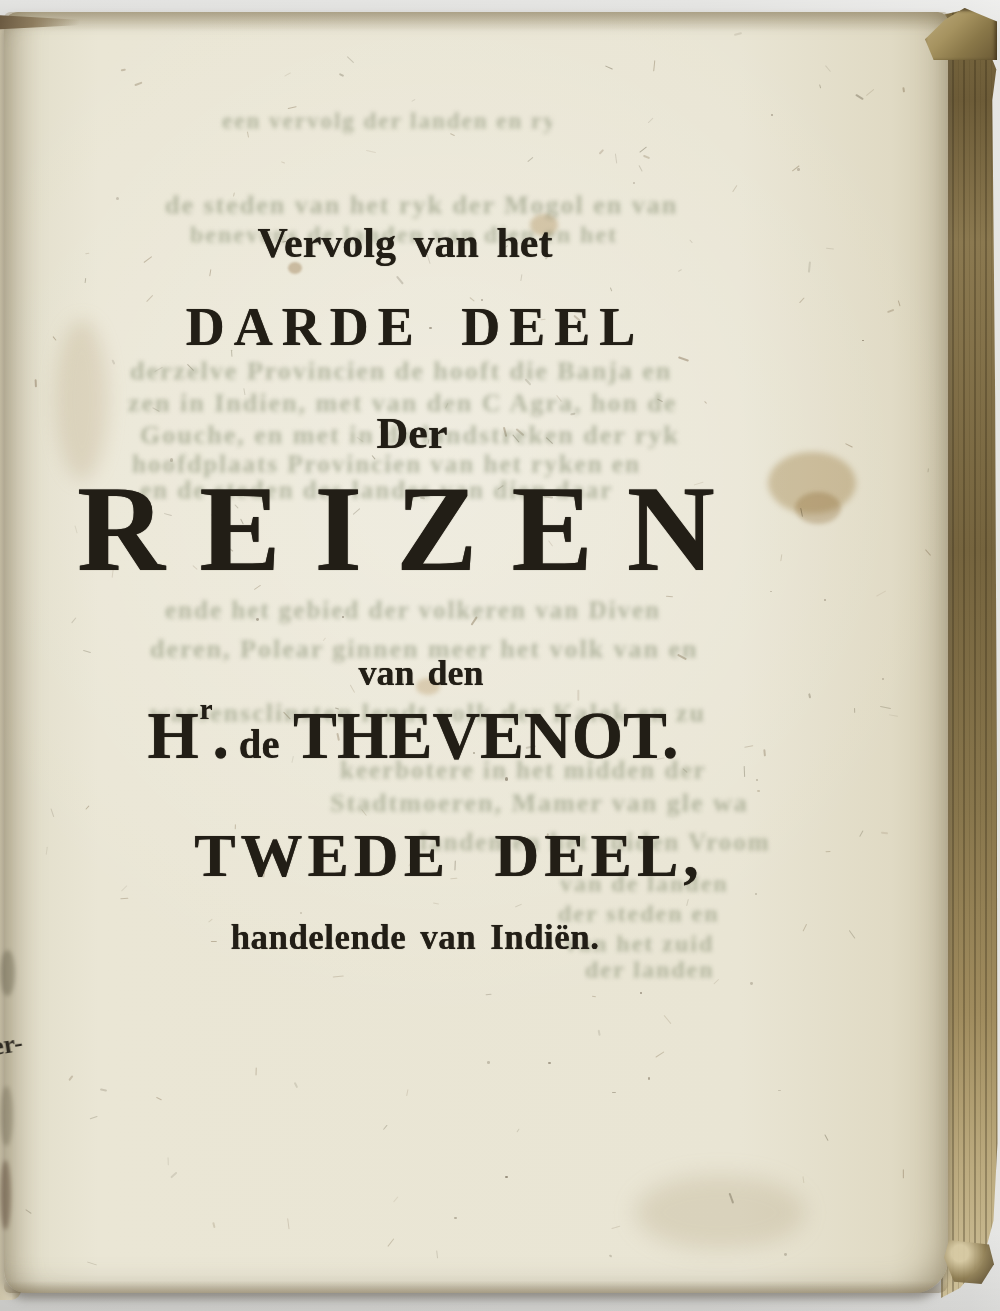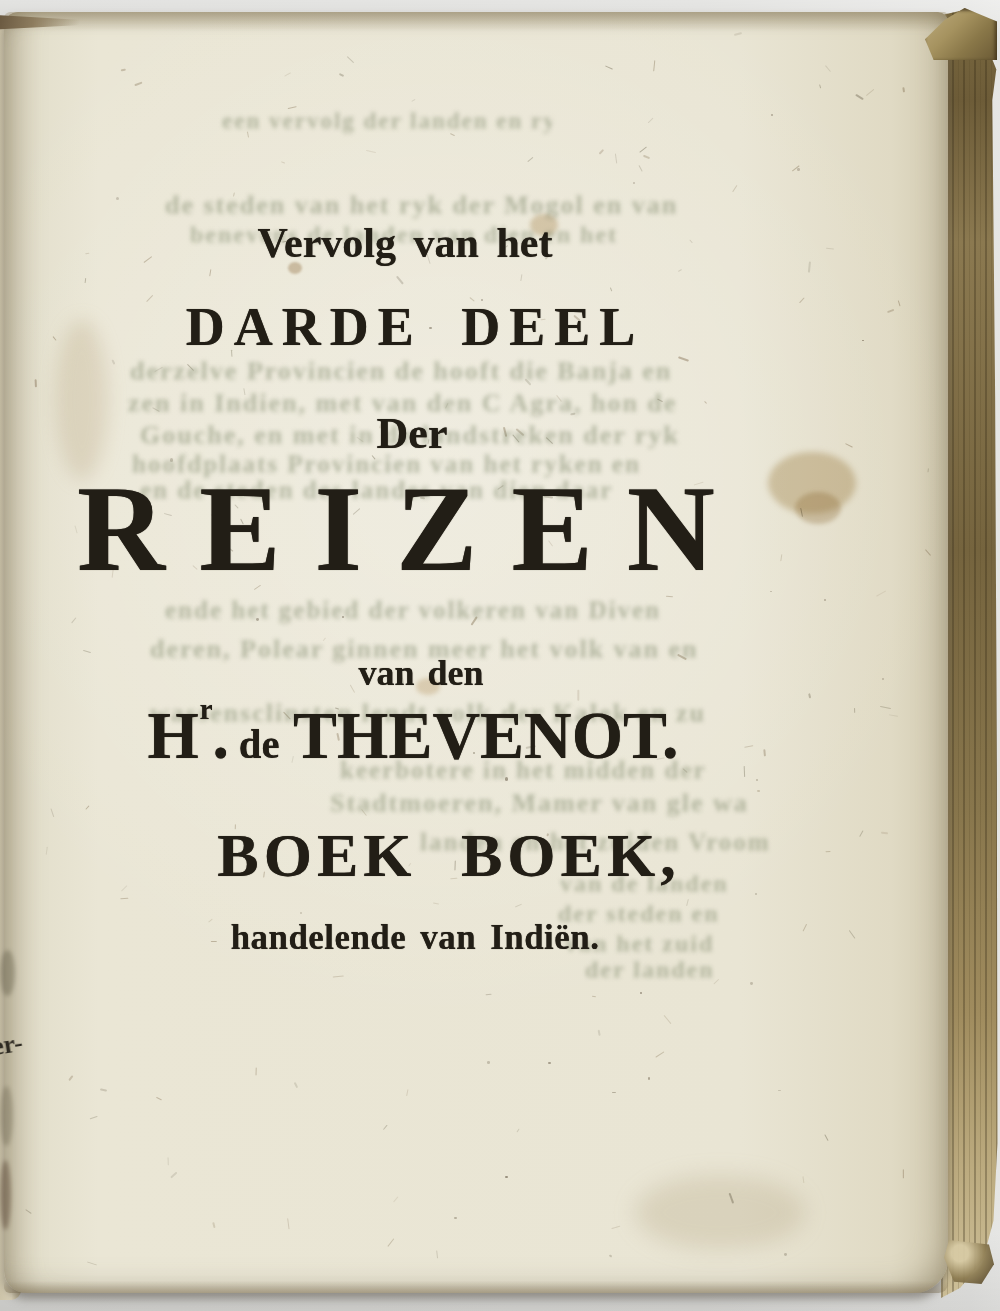--- a/index.html
+++ b/index.html
@@ -315,21 +315,21 @@
       <div class="ghost" style="left: 585px; top: 958px; width: 170px; height: 29px; font-size: 24px;">der landen</div>
     </div>
 
   <div class="text-layer">
     <div class="line l1">Vervolg van het</div>
     <div class="line l2">DARDE DEEL</div>
     <div class="line l3">Der</div>
     <div class="line l4">REIZEN</div>
     <div class="line l5">van den</div>
     <div class="line l6"><span>H</span><sup>r</sup><span>.</span><span class="de">de</span><span>THEVENOT.</span></div>
-    <div class="line l7">BOEK BOEK,</div>
+    <div class="line l7">TWEDE DEEL,</div>
     <div class="line l8">handelende van Indiën.</div>
   </div>
 
   <div class="edge-frag">er-</div>
 
   <div id="stain-layer">
       <div class="stain" style="left: 768px; top: 452px; width: 88px; height: 62px; background: rgba(164, 128, 62, 0.34); filter: blur(3px);"></div>
       <div class="stain" style="left: 795px; top: 492px; width: 46px; height: 32px; background: rgba(150, 112, 52, 0.3); filter: blur(2px);"></div>
       <div class="stain" style="left: 530px; top: 214px; width: 28px; height: 22px; background: rgba(170, 135, 70, 0.32); filter: blur(2px);"></div>
       <div class="stain" style="left: 56px; top: 320px; width: 52px; height: 160px; background: rgba(180, 160, 120, 0.22); filter: blur(9px);"></div>

